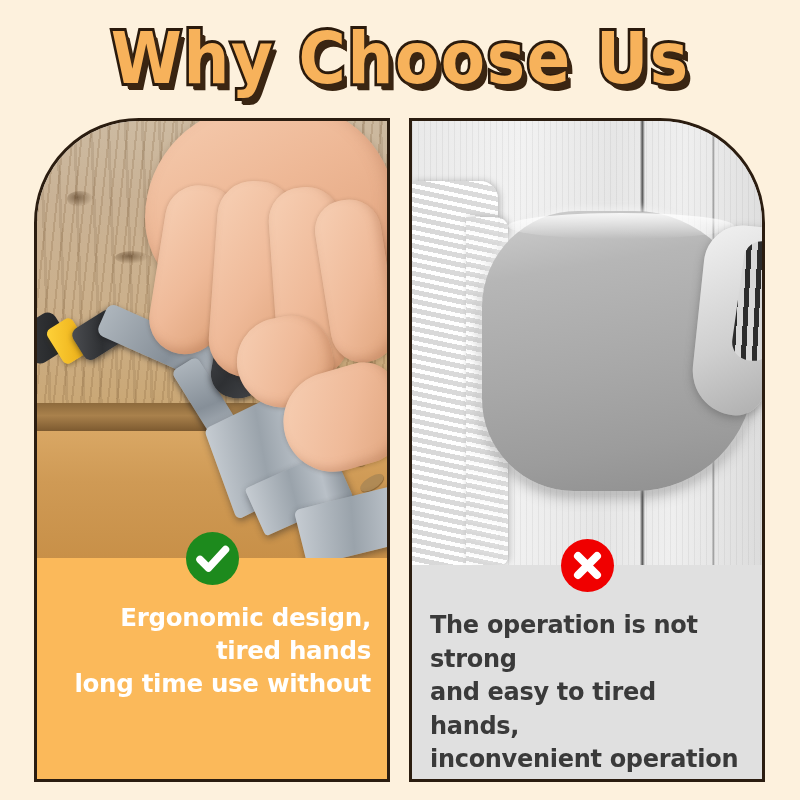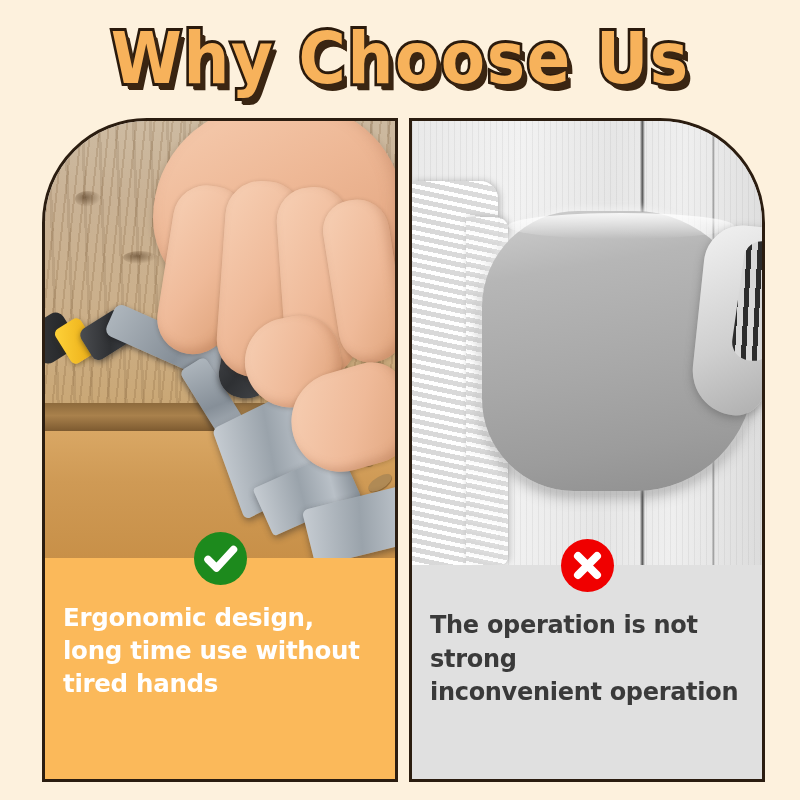--- a/index.html
+++ b/index.html
@@ -55,22 +55,23 @@
     position: absolute;
     top: 0;
     width: 356px;
     height: 664px;
     border: 3px solid #2b1d10;
     box-sizing: border-box;
     overflow: hidden;
     background: #ddd;
   }
   .panel-left {
-    left: 42px;
+    left: 34px;
     border-top-left-radius: 105px;
+    text-align: right;
   }
   .panel-right {
     left: 409px;
     border-top-right-radius: 105px;
   }
 
   .photo {
     position: absolute;
     left: 0;
     top: 0;
@@ -305,22 +306,22 @@
     </div>
 
     <div class="badge badge-check">
       <svg viewBox="0 0 53 53" aria-hidden="true">
         <path d="M14 27.5 L22.5 36 L39.5 17.5" fill="none" stroke="#ffffff" stroke-width="7.5" stroke-linecap="round" stroke-linejoin="round"></path>
       </svg>
     </div>
 
     <div class="caption caption-left">
       <p>Ergonomic design,</p>
+      <p>tired hands</p>
       <p>long time use without</p>
-      <p>tired hands</p>
     </div>
   </div>
 
   <div class="panel panel-right">
 
     <div class="photo">
       <div class="wall-bg"></div>
 
       <div class="wall-seam" style="left:228px;width:5px;"></div>
       <div class="wall-seam" style="left:300px;width:3px;opacity:.5;"></div>
@@ -335,16 +336,17 @@
     </div>
 
     <div class="badge badge-cross">
       <svg viewBox="0 0 53 53" aria-hidden="true">
         <path d="M17 17 L36 36 M36 17 L17 36" fill="none" stroke="#ffffff" stroke-width="8" stroke-linecap="round"></path>
       </svg>
     </div>
 
     <div class="caption caption-right">
       <p>The operation is not strong</p>
+      <p>and easy to tired hands,</p>
       <p>inconvenient operation</p>
     </div>
   </div>
 </div>
 
 </body></html>

